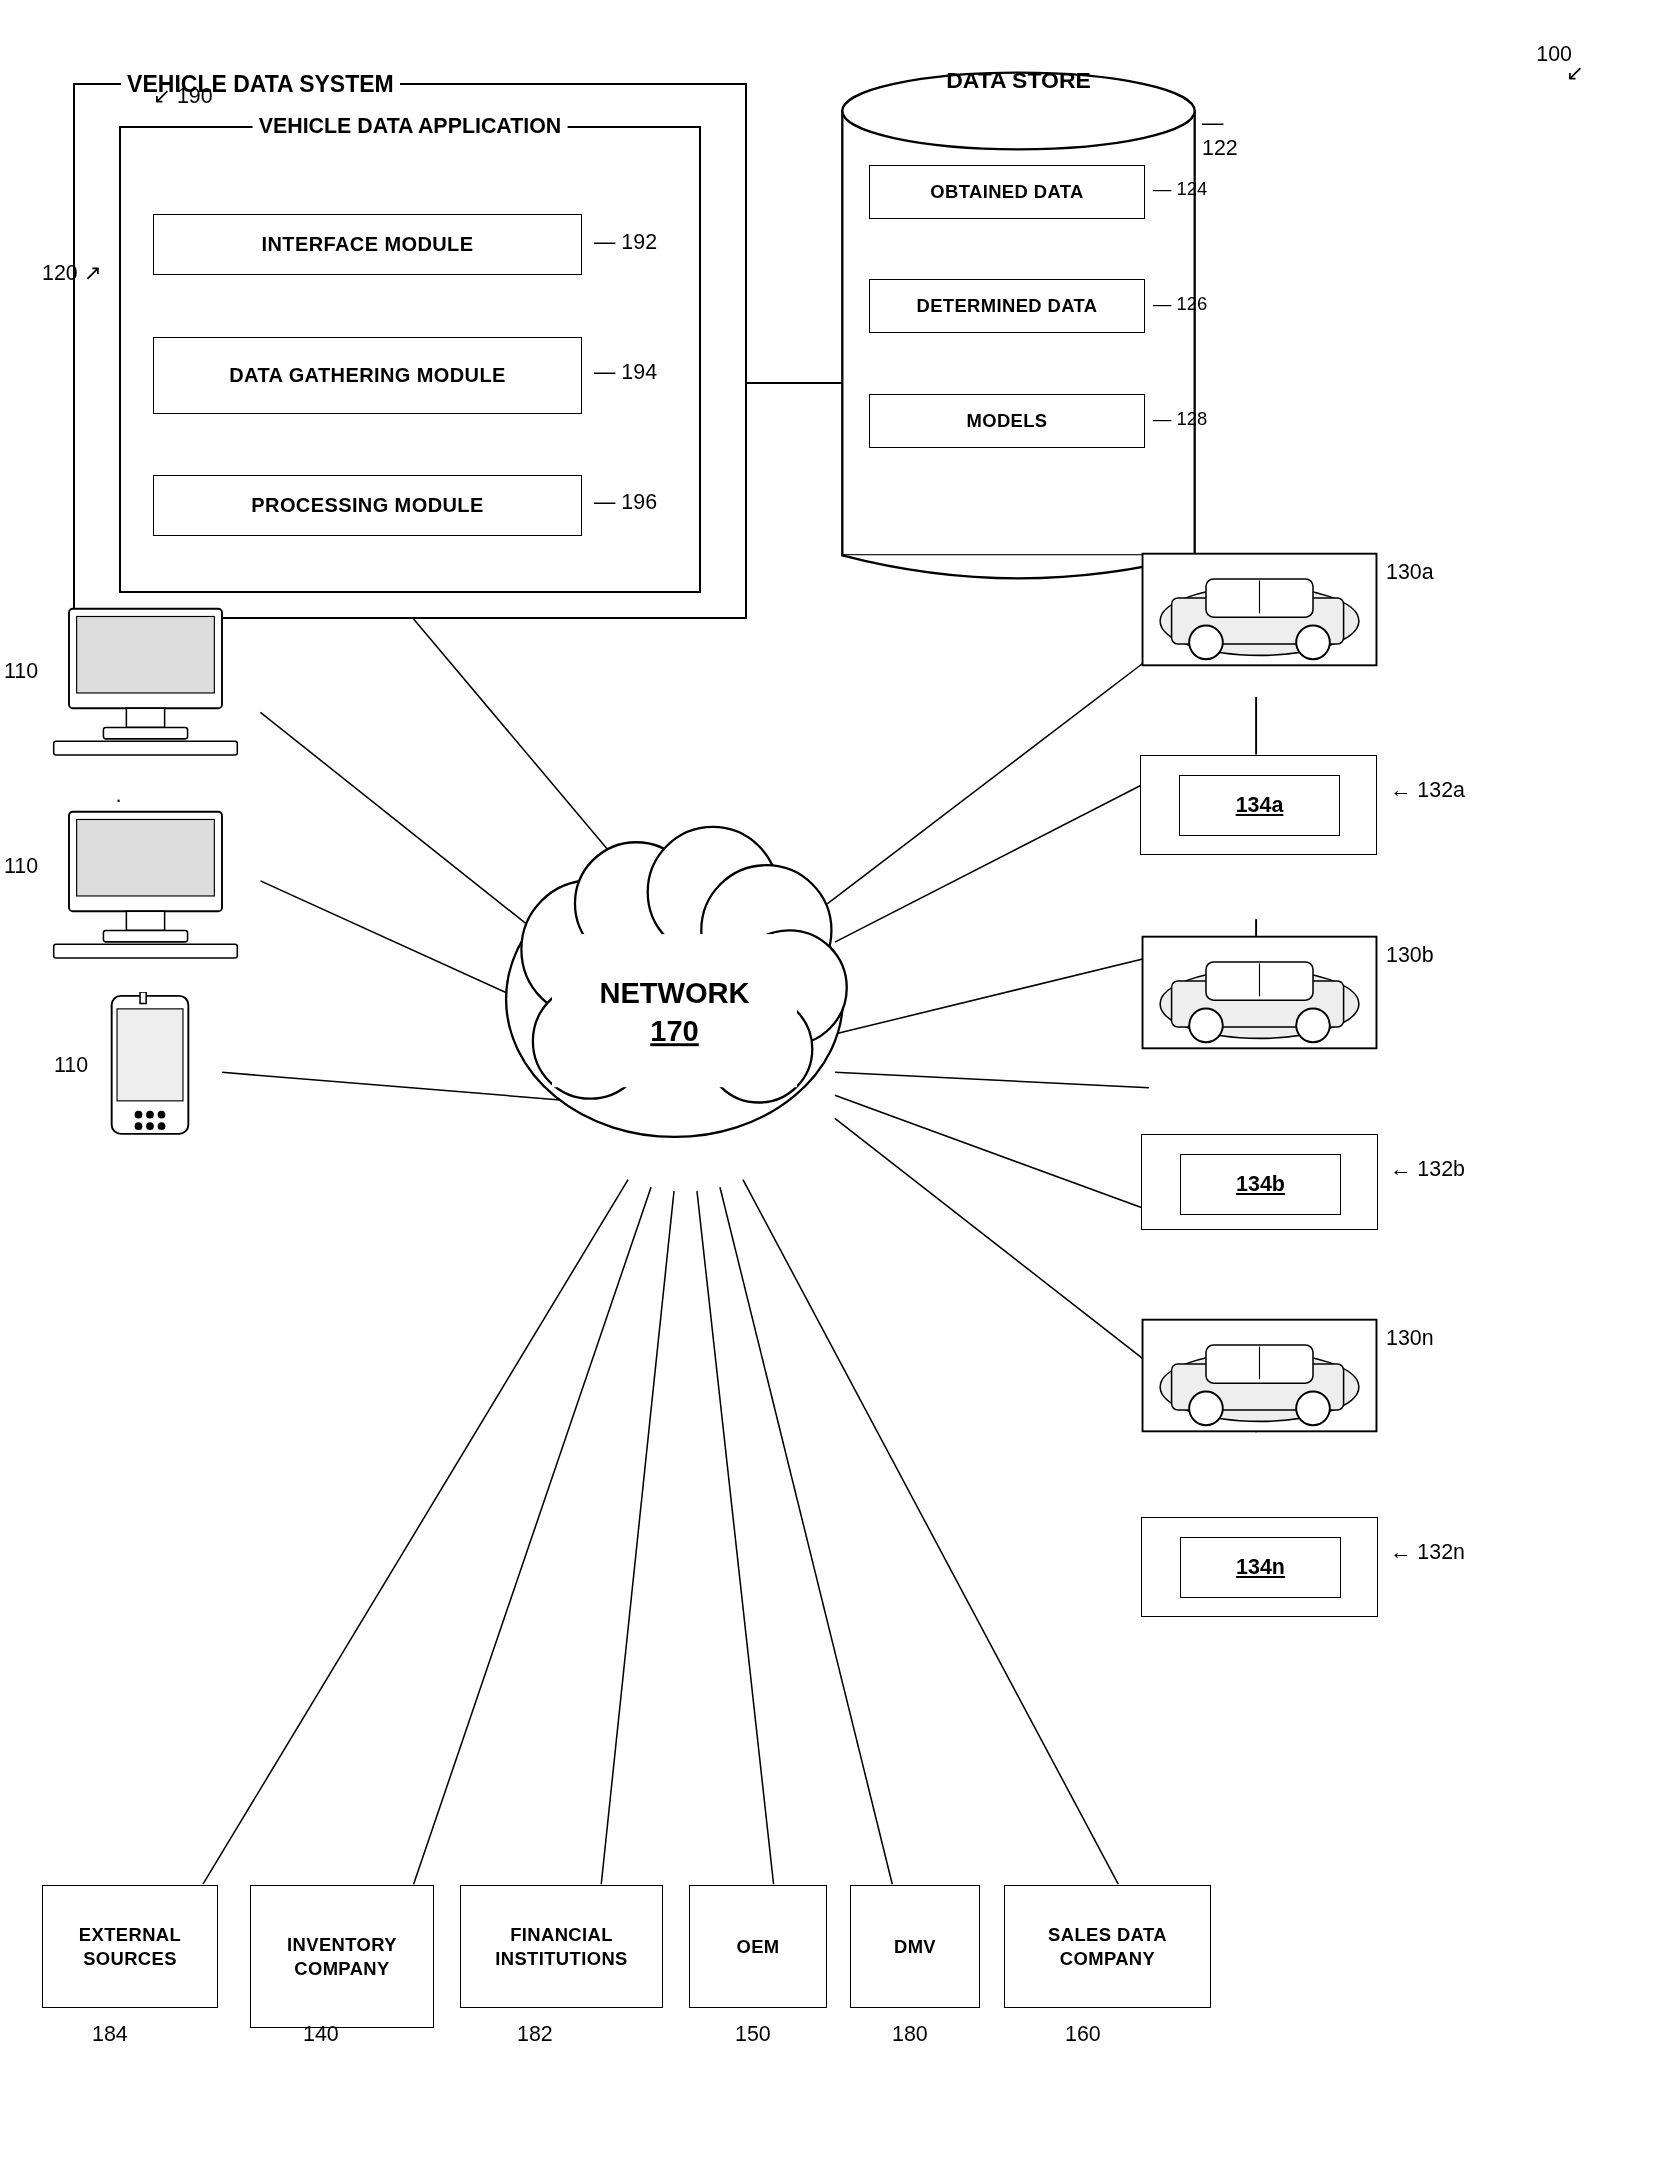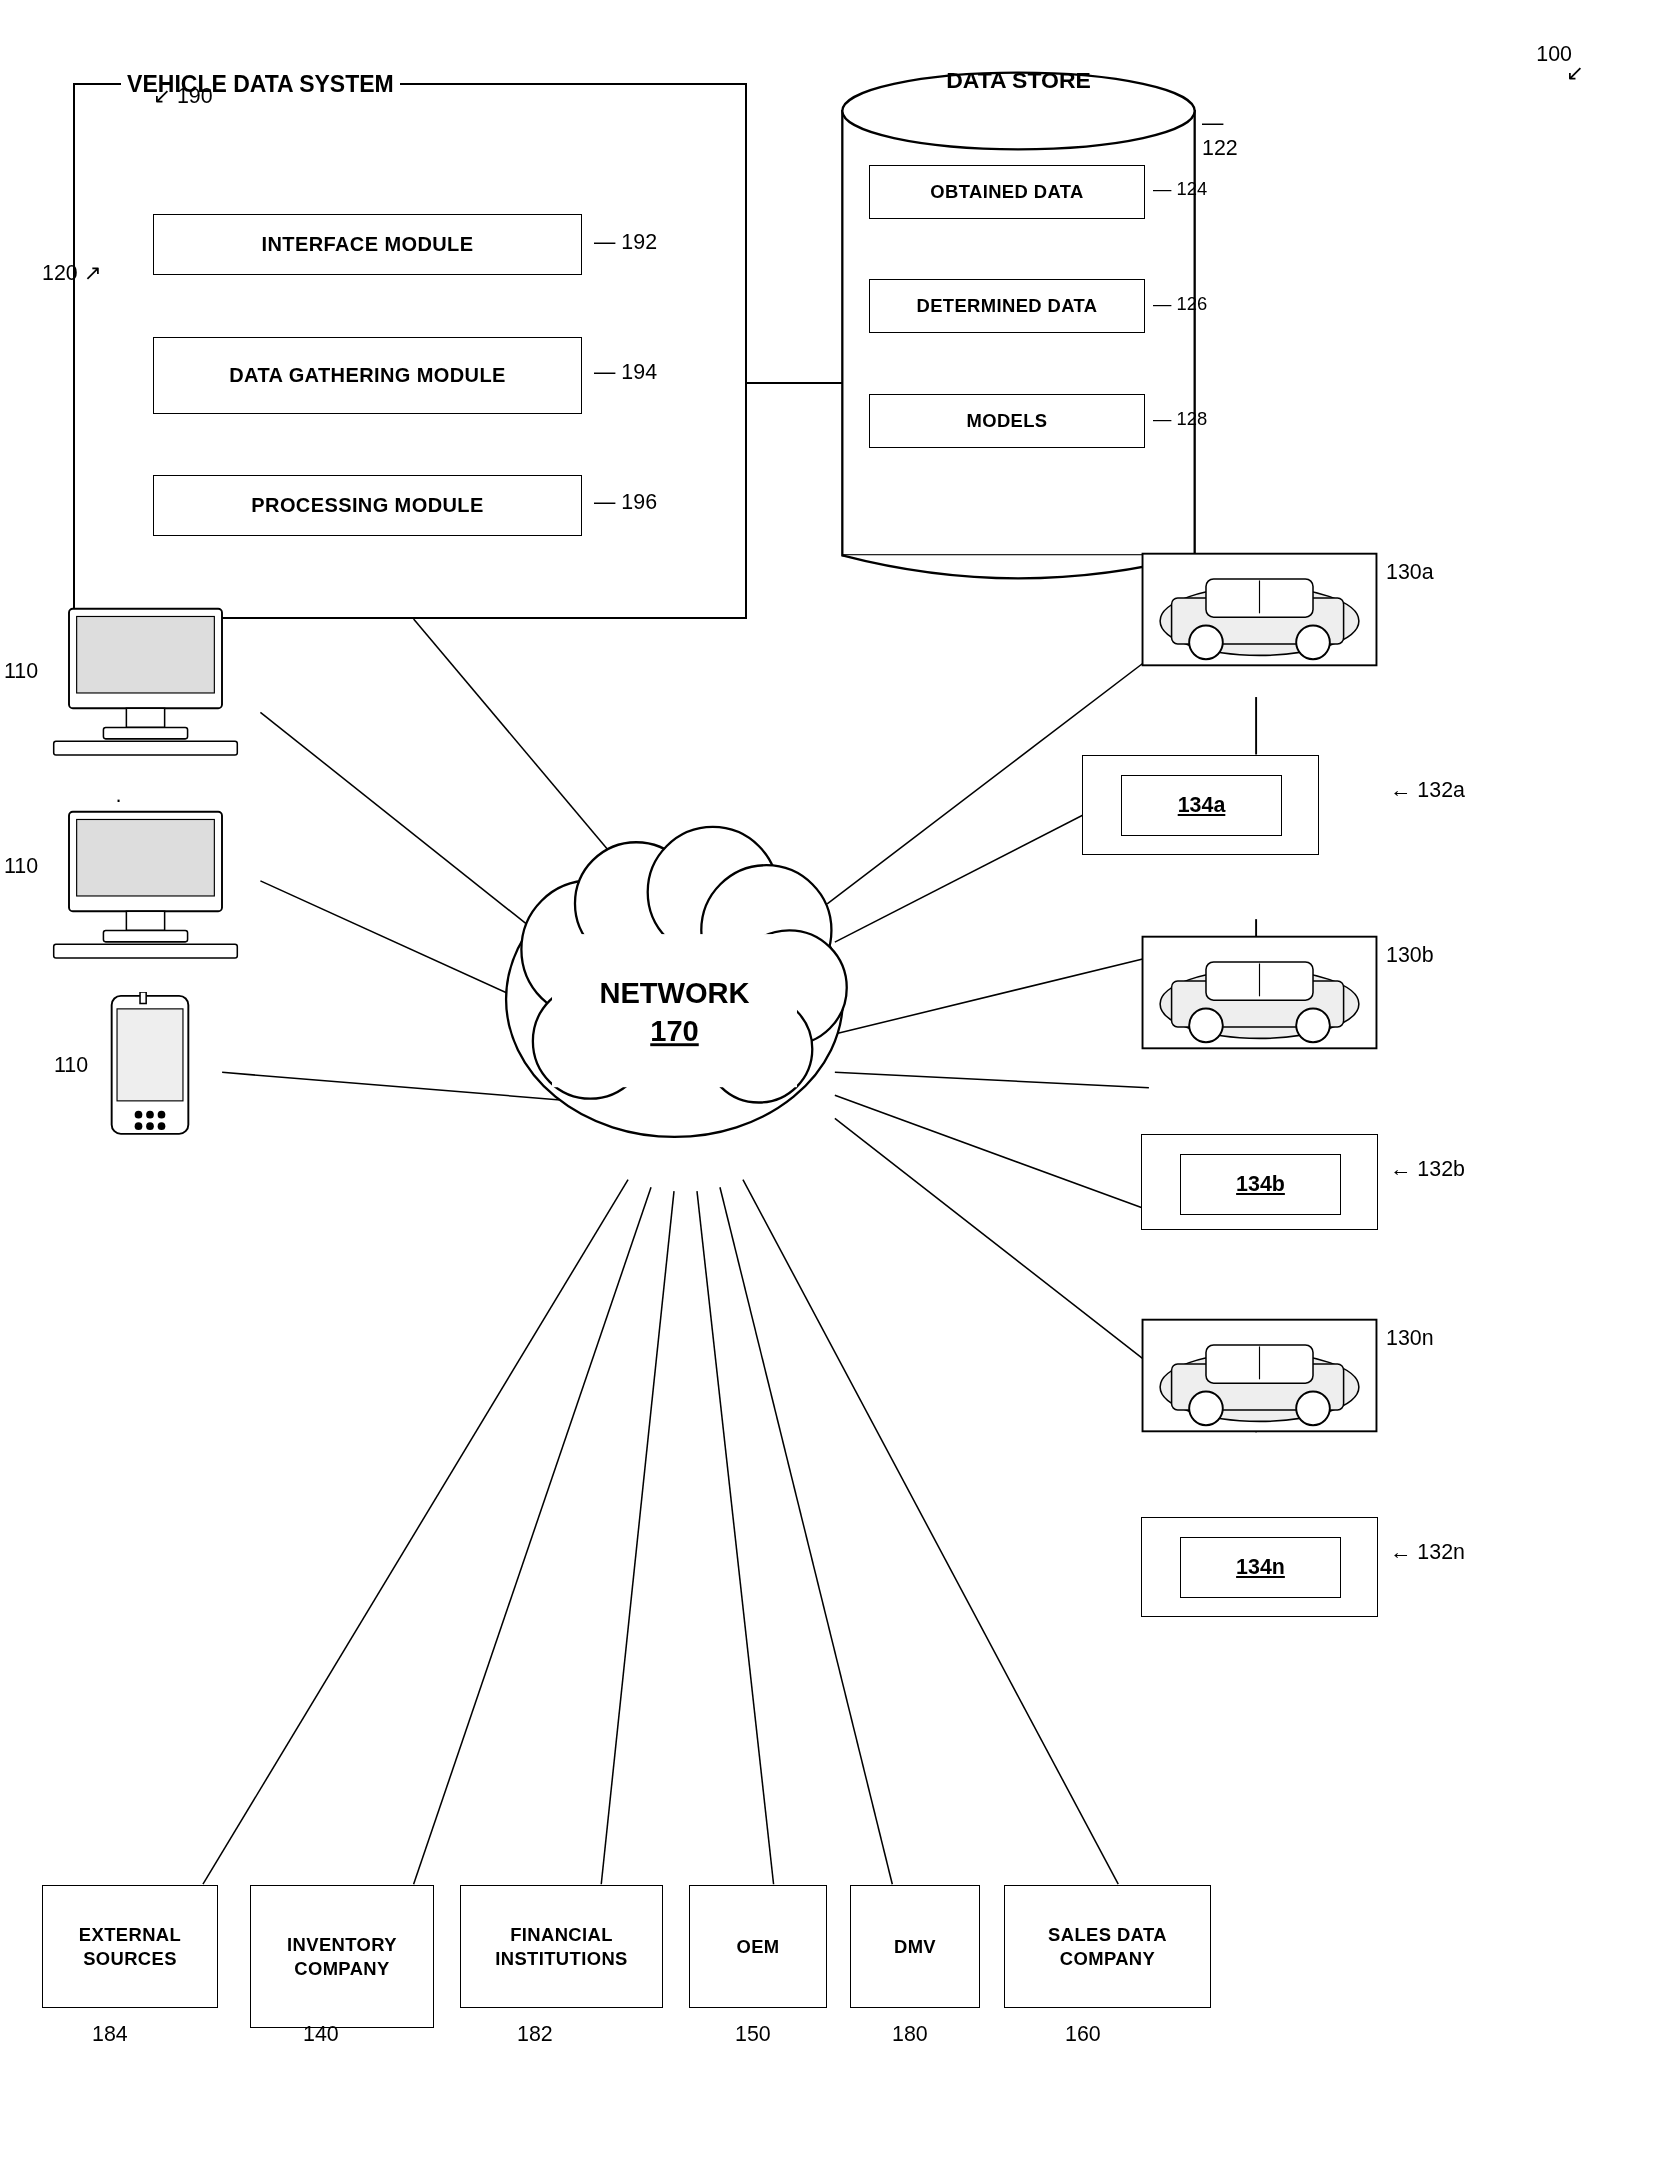--- a/index.html
+++ b/index.html
@@ -155,20 +155,23 @@
   <div style="position:absolute; top:60px; right:88px; font-size:21.4px;">↙</div>
 
   <div class="vds-outer">
     <div class="vds-title">VEHICLE DATA SYSTEM</div>
   </div>
 
   <div class="ref-label" style="top:83px; left:153px;">↙ <span>190</span></div>
 
   <div class="ref-label" style="top:260px; left:42px;">120 ↗</div>
 
+  <div class="vda-inner">
+    <div class="vda-title">VEHICLE DATA APPLICATION</div>
+  </div>
 
   <div class="module-box" style="left:153px; top:214px; width:429px; height:61px;">
     <span>INTERFACE MODULE</span>
   </div>
   <div class="ref-label" style="top:230px; left:594px;">— <span>192</span></div>
 
   <div class="module-box" style="left:153px; top:337px; width:429px; height:77px;">
     <span>DATA GATHERING MODULE</span>
   </div>
   <div class="ref-label" style="top:360px; left:594px;">— <span>194</span></div>
@@ -290,21 +293,21 @@
       <rect x="85" y="35" width="140" height="50" rx="10" fill="white" stroke="#000" stroke-width="2"></rect>
 
       <circle cx="85" cy="118" r="22" fill="white" stroke="#000" stroke-width="2.5"></circle>
       <circle cx="225" cy="118" r="22" fill="white" stroke="#000" stroke-width="2.5"></circle>
 
       <line x1="155" y1="37" x2="155" y2="80" stroke="#000" stroke-width="1.5"></line>
     </svg>
     <div class="ref-label" style="top:7.7px; left:245px;">130a</div>
   </div>
 
-  <div class="vehicle-box" style="left:1082px; top:755px; width:237px; height:100px;">
+  <div class="vehicle-box" style="left:1140px; top:755px; width:237px; height:100px;">
     <div class="box" style="left:38px; top:19px; width:161px; height:61px; position:absolute; border:1.5px solid #000;">
       <span style="font-size:21.4px; font-weight:bold; text-decoration:underline;">134a</span>
     </div>
   </div>
   <div class="ref-label" style="top:778px; left:1390px;">← 132a</div>
 
   <div style="position:absolute; left:1141px; top:935px;">
     <svg width="237" height="115" viewBox="0 0 310 150">
       <rect x="2" y="2" width="306" height="146" fill="white" stroke="#000" stroke-width="2.5"></rect>
       <ellipse cx="155" cy="90" rx="130" ry="45" fill="#eee" stroke="#000" stroke-width="2"></ellipse>

